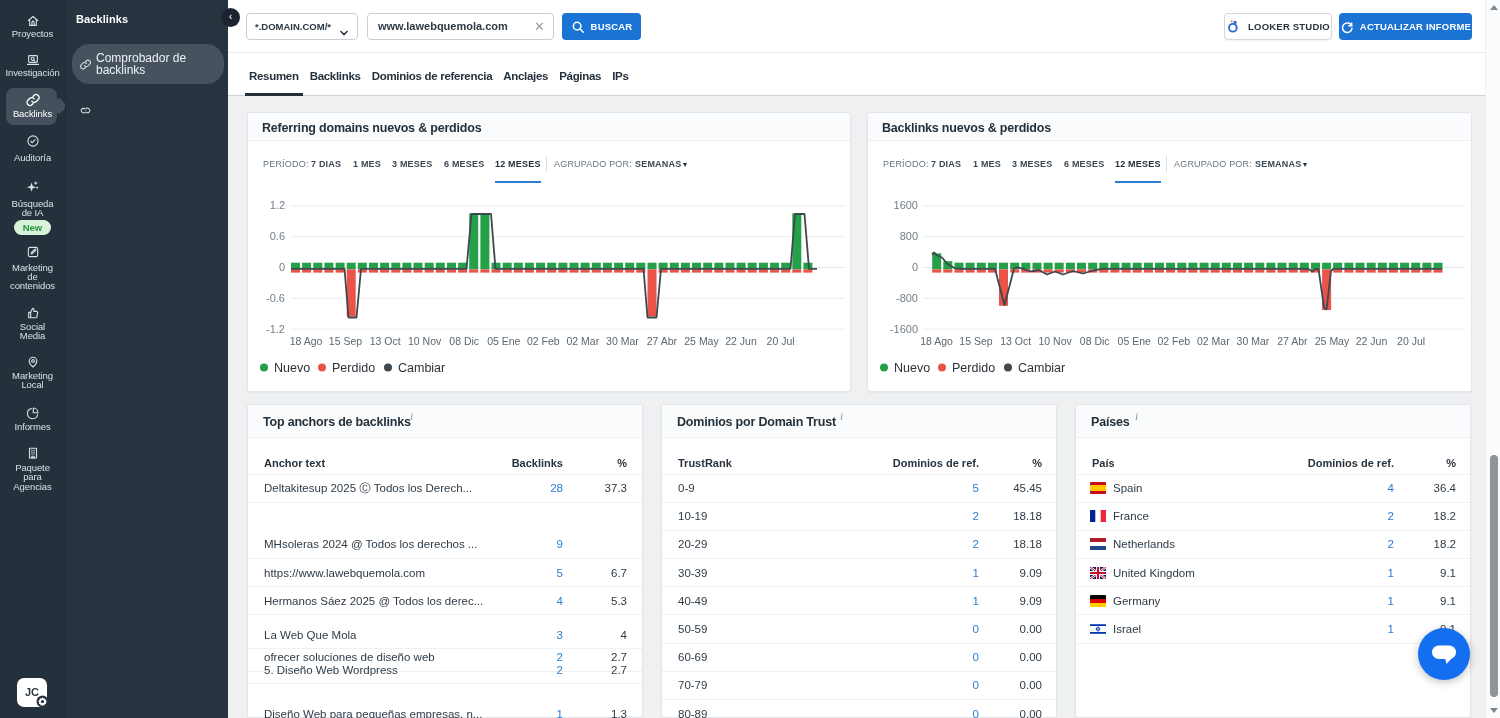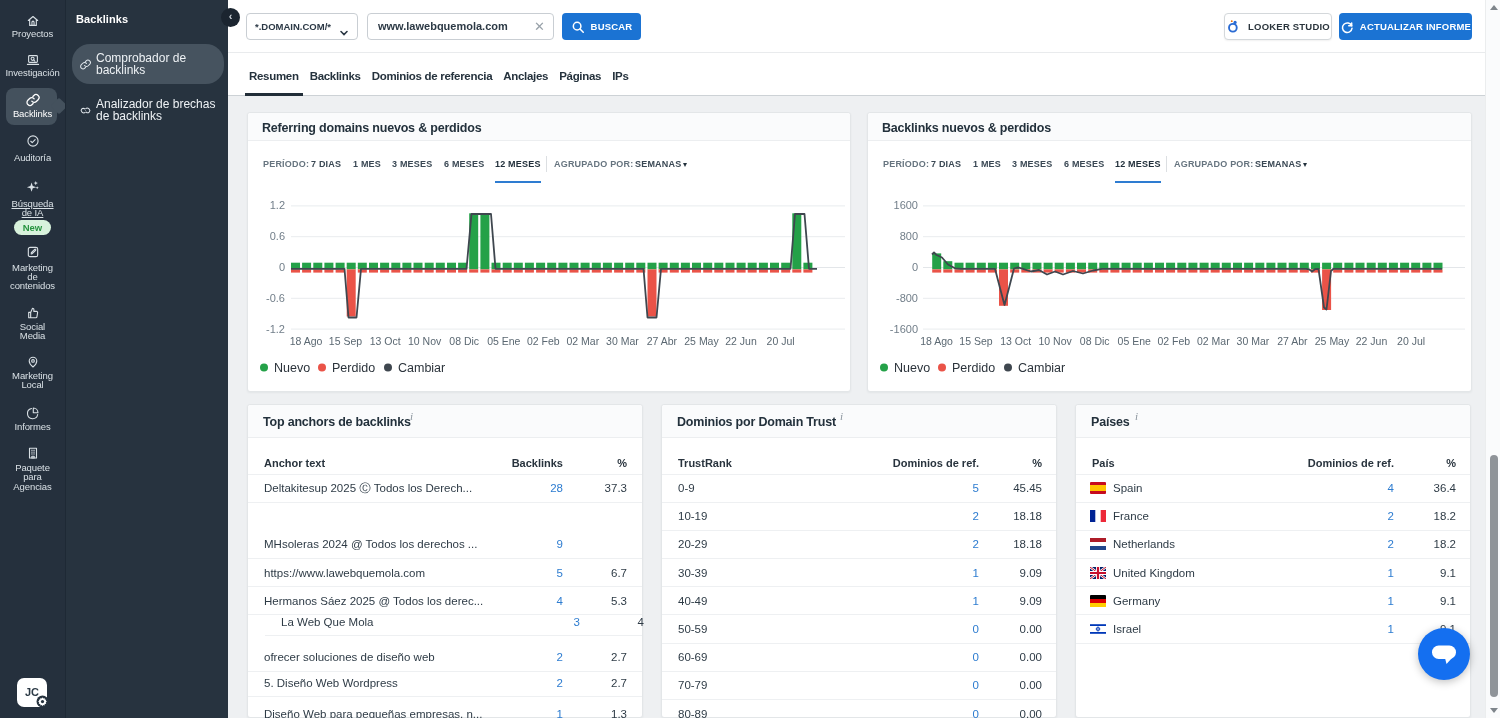--- a/index.html
+++ b/index.html
@@ -56,21 +56,21 @@
   background:#fafbfc; border-radius:3px 3px 0 0; }
 .ttitle { position:absolute; left:15px; top:10px; font-size:12.5px; font-weight:700; color:#23313c; letter-spacing:-.2px; }
 .info { position:absolute; left:15px; top:5px; font-size:11px; font-style:italic; color:#8a949c;
   font-family:"Liberation Serif", serif; }
 .chead { position:absolute; height:28px; border-bottom:1px solid #eceef0; background:#fafbfc;
   border-radius:3px 3px 0 0; }
 .ctitle { position:absolute; left:14px; top:8px; font-size:12.5px; font-weight:700; color:#23313c; letter-spacing:-.2px; }
 
 .prow { position:absolute; height:20px; font-size:9px; z-index:2; white-space:nowrap; }
 .prow span { position:absolute; top:0; }
-.plab { color:#66747f; font-weight:700; letter-spacing:.2px; }
+.plab { color:#66747f; font-weight:400; letter-spacing:.2px; }
 .popt { color:#3a4854; font-weight:700; letter-spacing:.2px; }
 .popt.sel { color:#22303b; }
 .popt.sel:after { content:""; position:absolute; left:0; right:0; bottom:-14px; height:2.5px; background:#2e7cd1; }
 .pdiv { width:1px; height:16px; background:#dcdfe2; top:-3px !important; }
 .chev { font-size:8px; color:#22303b; top:1px !important; }
 
 .trow { position:absolute; left:0; right:0; height:28.2px; }
 .trow.tr { border-bottom:1px solid #eef0f2; }
 .trow .c1 { position:absolute; left:16px; top:50%; transform:translateY(-50%); font-size:11.5px; color:#2e3b46;
   white-space:nowrap; }
@@ -127,21 +127,21 @@
       </svg>
     </div>
     <div class="rlab" style="top:152.8px;color:#d9e0e5;">Auditoría</div>
     <div class="ric" style="top:178.5px;">
       <svg width="15" height="15" viewBox="0 0 24 24" fill="none" stroke="#d9e0e5" stroke-width="1.9" stroke-linecap="round" stroke-linejoin="round">
         <path d="M10.5 5.5 L12.4 11.1 L18 13 L12.4 14.9 L10.5 20.5 L8.6 14.9 L3 13 L8.6 11.1 Z" fill="#d9e0e5" stroke="none"></path>
         <path d="M17.2 3 L18.2 5.5 L20.7 6.5 L18.2 7.5 L17.2 10 L16.2 7.5 L13.7 6.5 L16.2 5.5 Z" fill="#d9e0e5" stroke="none"></path>
         <path d="M19.5 11.5 L20.2 13.3 L22 14 L20.2 14.7 L19.5 16.5 L18.8 14.7 L17 14 L18.8 13.3 Z" fill="#d9e0e5" stroke="none"></path>
       </svg>
     </div>
-    <div class="rlab" style="top:198.6px;color:#d9e0e5;text-decoration:underline;">Búsqueda<br>de IA</div>
+    <div class="rlab" style="top:198.6px;color:#d9e0e5;">Búsqueda<br>de IA</div>
     <div class="newbadge">New</div>
     <div class="ric" style="top:245.0px;">
       <svg width="14" height="14" viewBox="0 0 24 24" fill="none" stroke="#d9e0e5" stroke-width="1.9" stroke-linecap="round" stroke-linejoin="round">
         <rect x="4" y="4" width="16" height="16" rx="3"></rect>
         <path d="M9 15.3 l1.7-.4 5.8-5.8 a1.1 1.1 0 0 0 -1.6-1.6 l-5.8 5.8 z"></path>
       </svg>
     </div>
     <div class="rlab" style="top:262.8px;color:#d9e0e5;">Marketing<br>de<br>contenidos</div>
     <div class="ric" style="top:305.5px;">
       <svg width="14" height="14" viewBox="0 0 24 24" fill="none" stroke="#d9e0e5" stroke-width="1.9" stroke-linecap="round" stroke-linejoin="round">
@@ -180,21 +180,20 @@
         <path d="M13.8 10.2 a4.5 4.5 0 0 0 -6.8 -.5 l-2.7 2.7 a4.5 4.5 0 0 0 6.4 6.4 l1.5-1.5"></path>
       </svg></span>
   <span class="ptxt">Comprobador de<br>backlinks</span>
   </div>
 <div class="pitem" id="pitem2">
     <span class="pic"><svg width="13" height="13" viewBox="0 0 24 24" fill="none" stroke="#dfe5ea" stroke-width="1.9" stroke-linecap="round" stroke-linejoin="round">
         <path d="M12.5 8.5 a3.8 3.8 0 0 1 5.4 0 l.9.9 a3.8 3.8 0 0 1 -5.4 5.4"></path>
         <path d="M11.5 15.5 a3.8 3.8 0 0 1 -5.4 0 l-.9-.9 a3.8 3.8 0 0 1 5.4-5.4"></path>
         <circle cx="12" cy="12" r=".8" fill="#dfe5ea" stroke="none"></circle>
       </svg></span>
-  <span class="ptxt">Analizador de brechas<br>de backlinks</span>
   </div>
 <div id="collapse">‹</div>
 <div id="jc">JC</div>
 <div id="gear"><svg width="13" height="13" viewBox="0 0 24 24" fill="#fff">
       <circle cx="12" cy="12" r="11" fill="#27333f"></circle>
       <path d="M12 4 l1.2 2.3 2.5-.7 .5 2.6 2.6.5 -.7 2.5 2.3 1.2 -2.3 1.2 .7 2.5 -2.6.5 -.5 2.6 -2.5-.7 -1.2 2.3 -1.2-2.3 -2.5.7 -.5-2.6 -2.6-.5 .7-2.5 -2.3-1.2 2.3-1.2 -.7-2.5 2.6-.5 .5-2.6 2.5.7z" fill="#fff"></path>
       <circle cx="12" cy="12" r="3" fill="#27333f"></circle>
     </svg></div>
 
 <div id="header">
@@ -542,31 +541,31 @@
     <div class="trow tr" style="top:154.1px;">
       <span class="c1">https://www.lawebquemola.com</span>
       <span class="c2 blue" style="width:315px;">5</span>
       <span class="c3" style="width:379px;">6.7</span>
     </div>
     <div class="trow tr" style="top:182.3px;">
       <span class="c1">Hermanos Sáez 2025 @ Todos los derec...</span>
       <span class="c2 blue" style="width:315px;">4</span>
       <span class="c3" style="width:379px;">5.3</span>
     </div>
-    <div class="trow tr" style="top:203px;margin-left:17px;">
+    <div class="trow tr" style="top:216px;">
       <span class="c1">La Web Que Mola</span>
       <span class="c2 blue" style="width:315px;">3</span>
       <span class="c3" style="width:379px;">4</span>
     </div>
     <div class="trow tr" style="top:238.7px;">
       <span class="c1">ofrecer soluciones de diseño web</span>
       <span class="c2 blue" style="width:315px;">2</span>
       <span class="c3" style="width:379px;">2.7</span>
     </div>
-    <div class="trow tr" style="top:264px;">
+    <div class="trow tr" style="top:251px;">
       <span class="c1">5. Diseño Web Wordpress</span>
       <span class="c2 blue" style="width:315px;">2</span>
       <span class="c3" style="width:379px;">2.7</span>
     </div>
     <div class="trow tr" style="top:295.1px;">
       <span class="c1">Diseño Web para pequeñas empresas, n...</span>
       <span class="c2 blue" style="width:315px;">1</span>
       <span class="c3" style="width:379px;">1.3</span>
     </div>
   </div>

